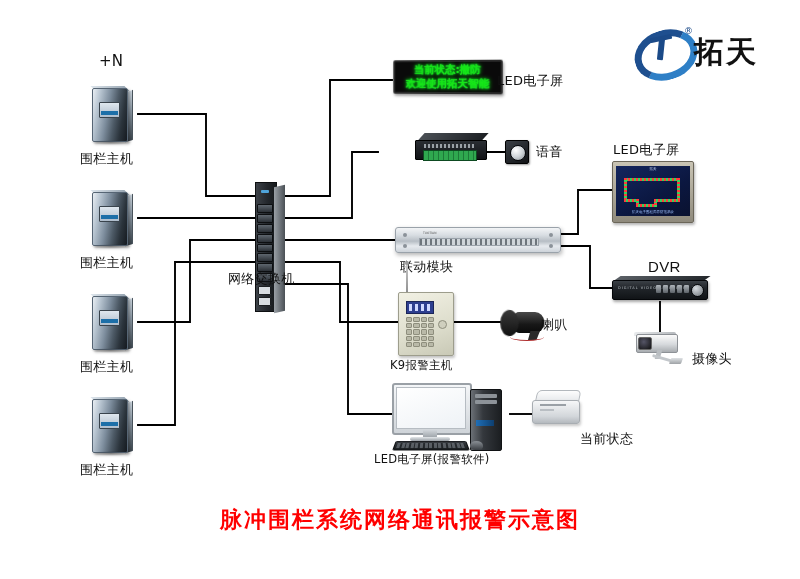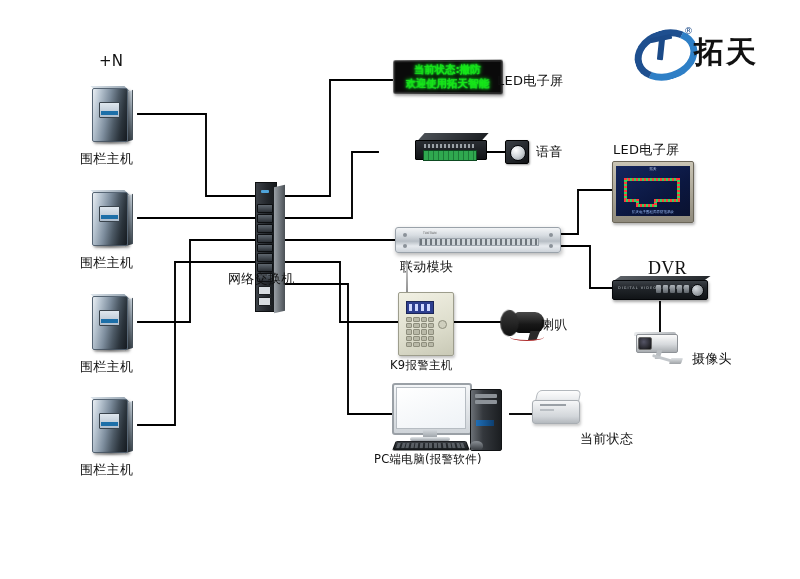--- a/index.html
+++ b/index.html
@@ -12,21 +12,21 @@
   }
   #stage{position:absolute;left:0;top:0;width:800px;height:579px;}
   .lbl{
     position:absolute;
     font-size:13px;
     color:#111;
     white-space:nowrap;
     letter-spacing:0.3px;
   }
   .lbl.sm{font-size:11.5px;}
-  .lbl.en{font-family:Liberation Serif, serif;font-size:18px;}
+  .lbl.en{font-family:Liberation Sans, sans-serif;font-size:15px;}
   #wires{position:absolute;left:0;top:0;}
   .node{position:absolute;}
 
   
   .fence{width:48px;height:58px;position:absolute;}
   .fence .body{
     position:absolute;left:4px;top:2px;width:34px;height:52px;
     background:linear-gradient(100deg,#e9eef3 0%,#b9c6d2 18%,#7e8e9e 42%,#4d5a66 62%,#2b343c 80%,#151a20 100%);
     border:1px solid #566574;
     border-radius:2px;
@@ -523,24 +523,25 @@
     <div class="stand"></div>
       <div class="foot2"></div>
     <div class="tower">
         <div class="bay"></div>
         <div class="bay2"></div>
         <div class="blue"></div>
       </div>
     <div class="kb"></div>
     <div class="mouse"></div>
   </div>
-  <div class="lbl sm" style="left:374px;top:452px;">PC端电脑(报警软件)</div>
+  <div class="lbl sm" style="left:374px;top:452px;">LED电子屏(报警软件)</div>
 
   <div class="node prn" style="left:532px;top:390px;">
     <div class="lid"></div>
       <div class="body4"></div>
       <div class="slot"></div>
       <div class="led3"></div>
   </div>
   <div class="lbl" style="left:580px;top:430px;">当前状态</div>
 
+  <div id="title">脉冲围栏系统网络通讯报警示意图</div>
 
 </div>
 
 </body></html>

